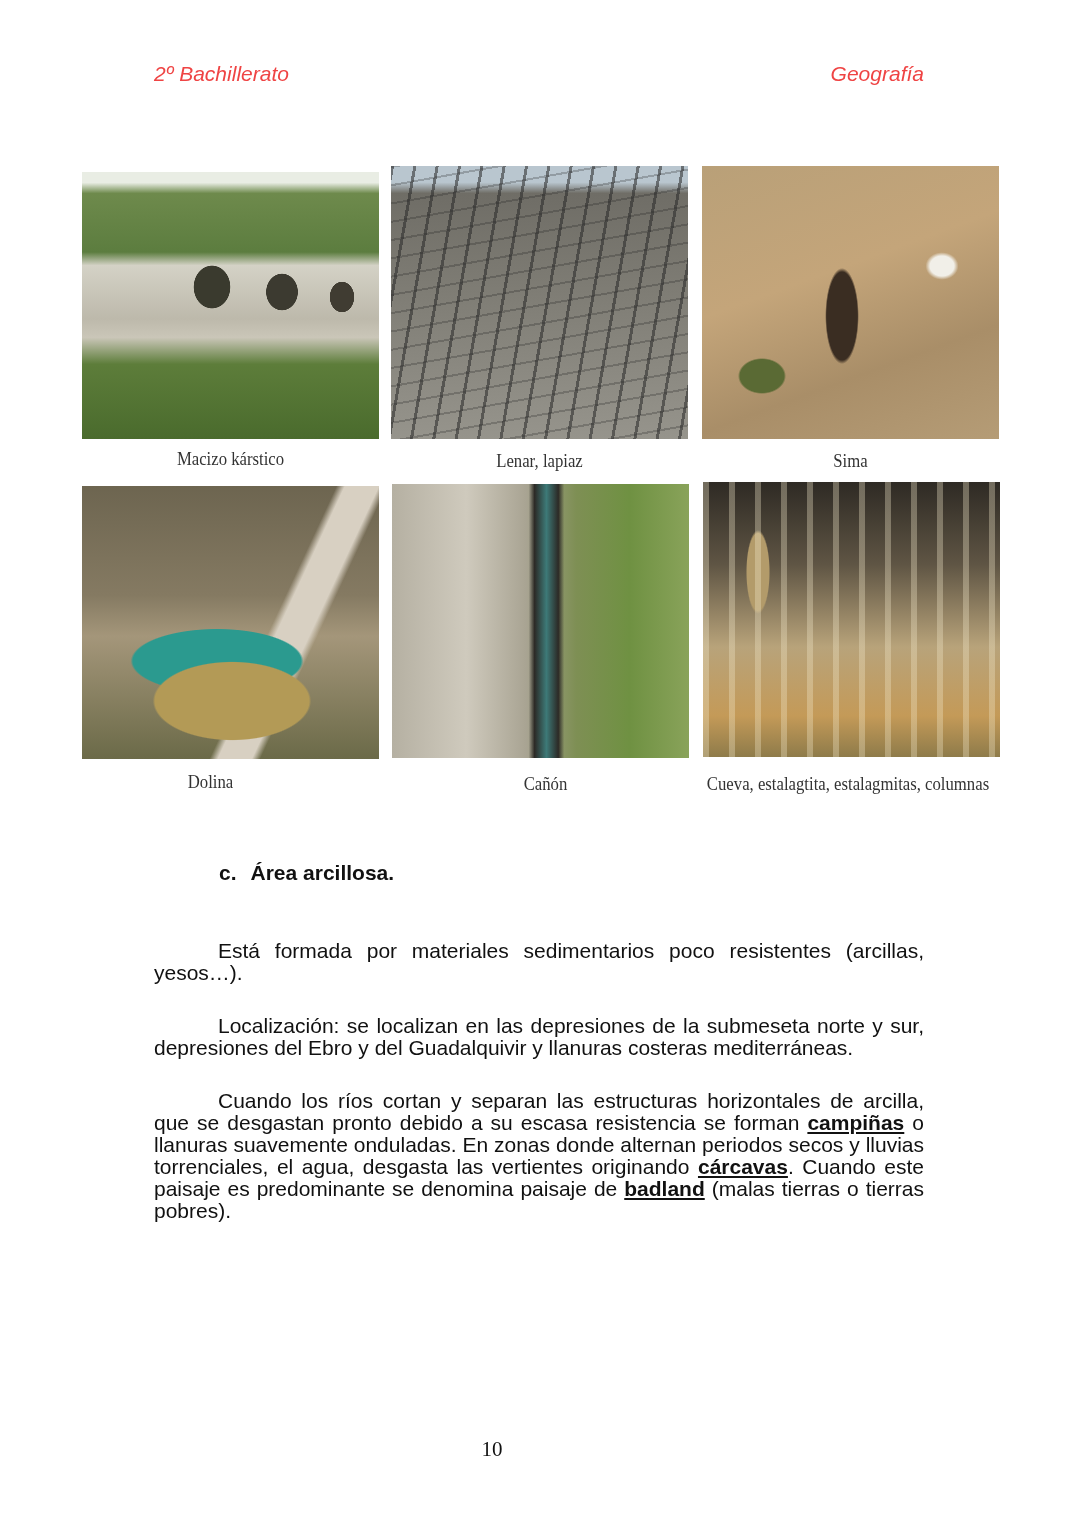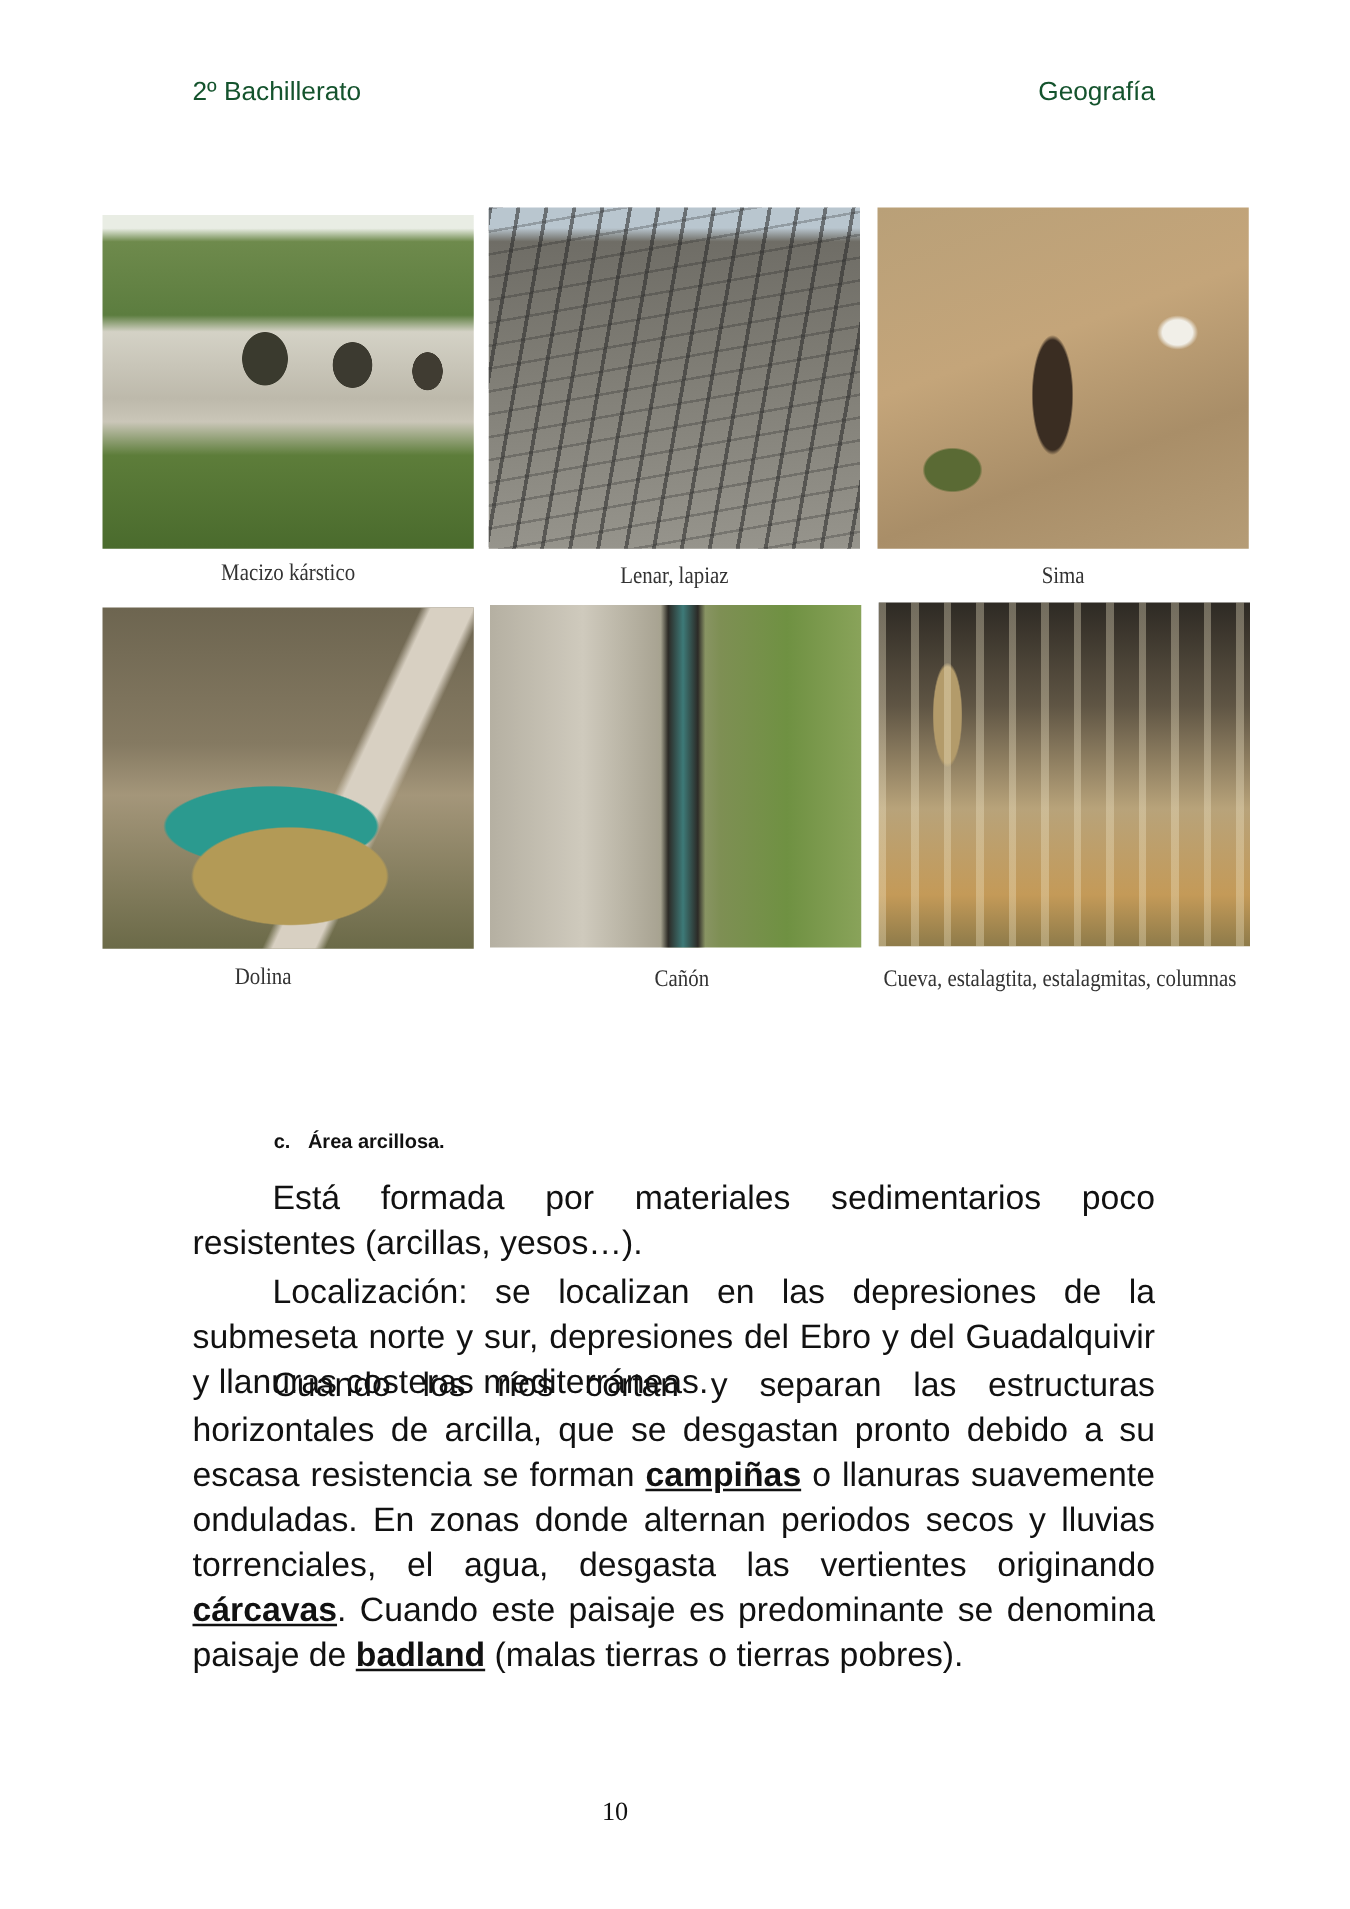--- a/index.html
+++ b/index.html
@@ -1,17 +1,17 @@
 <!DOCTYPE html>
 <html><head>
 <meta charset="utf-8">
 <style>
   html, body { margin: 0; padding: 0; background: #ffffff; }
   body { width: 1080px; height: 1527px; position: relative; overflow: hidden; color: #111; }
-  .hdr { position: absolute; top: 62px; font-family: "Liberation Sans", sans-serif; font-size: 21px; color: #14532d; }
+  .hdr { position: absolute; top: 62px; font-family: "Liberation Sans", sans-serif; font-size: 21px; color: #ef4444; font-style: italic; }
   .hdr-left { left: 154px; }
   .hdr-right { right: 156px; }
 
   .photo { position: absolute; overflow: hidden; }
   .cap { position: absolute; font-family: "Liberation Serif", serif; font-size: 19px; color: #333; text-align: center; white-space: nowrap; transform: scaleX(0.88); transform-origin: center; }
 
   
   #p1 { left: 82px; top: 172px; width: 297px; height: 267px;
     background:
       radial-gradient(ellipse 30px 35px at 130px 115px, #3a3a2e 0 60%, transparent 62%),
@@ -49,23 +49,23 @@
       linear-gradient(90deg, #b5b0a2 0%, #cfcabd 25%, #a9a493 45%, #7e8f54 62%, #6f9142 80%, #89a35a 100%);
   }
   
   #p6 { left: 703px; top: 482px; width: 297px; height: 275px;
     background:
       repeating-linear-gradient(90deg, rgba(240,230,200,.35) 0 6px, transparent 6px 26px),
       radial-gradient(ellipse 20px 70px at 55px 90px, #b39b6a 0 55%, transparent 60%),
       linear-gradient(180deg, #2e2a24 0%, #5f5544 30%, #b8a37a 60%, #c49a58 85%, #8e7b4a 100%);
   }
 
-  .heading { position: absolute; left: 219px; top: 905px; font-family: "Liberation Sans", sans-serif; font-size: 16px; font-weight: bold; text-align: center; }
+  .heading { position: absolute; left: 219px; top: 861px; font-family: "Liberation Sans", sans-serif; font-size: 21px; font-weight: bold; text-align: center; }
   .heading .num { margin-right: 14px; }
-  .para { position: absolute; left: 154px; width: 770px; font-family: "Liberation Sans", sans-serif; font-size: 27px; line-height: 36px; text-align: justify; text-indent: 64px; }
+  .para { position: absolute; left: 154px; width: 770px; font-family: "Liberation Sans", sans-serif; font-size: 21px; line-height: 22px; text-align: justify; text-indent: 64px; }
   .para b { font-weight: bold; text-decoration: underline; }
   #para1 { top: 940px; }
   #para2 { top: 1015px; }
   #para3 { top: 1090px; }
 
   .pagenum { position: absolute; top: 1437px; left: 0; width: 984px; text-align: center; font-family: "Liberation Serif", serif; font-size: 21px; }
 </style>
 </head>
 <body>
 

